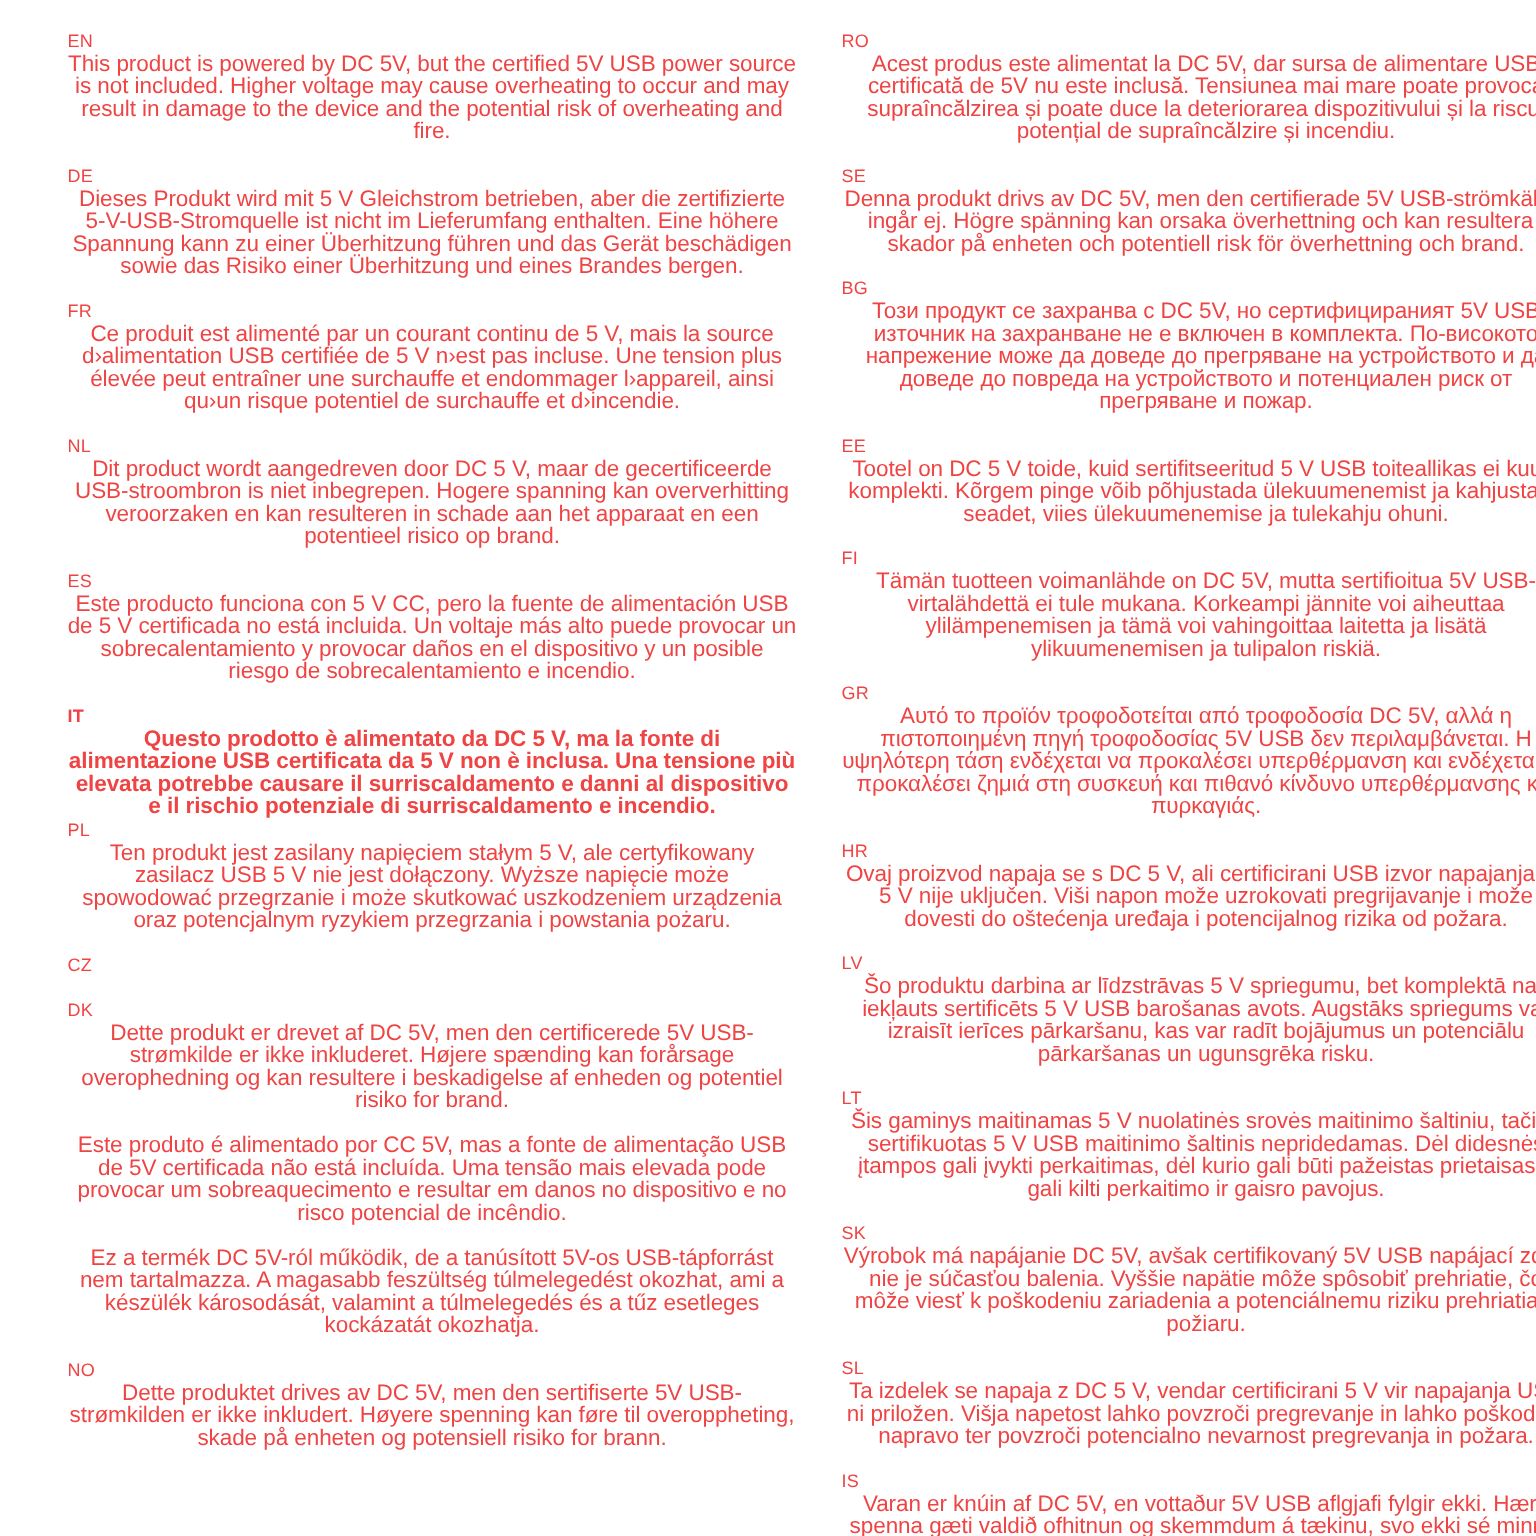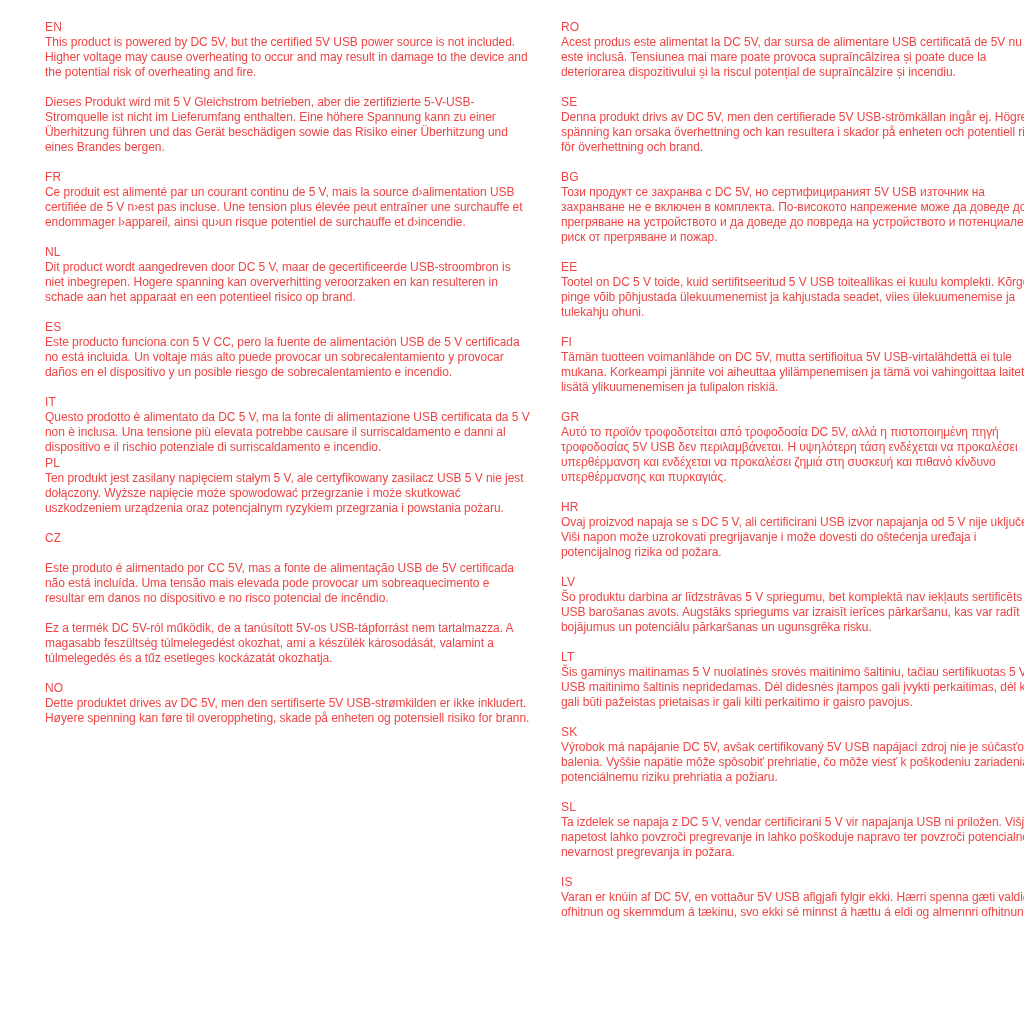--- a/index.html
+++ b/index.html
@@ -26,39 +26,42 @@
   .lang-block {
     margin: 0 0 15px 0;
   }
   .lang-code {
     font-size: 12px;
     line-height: 15px;
     letter-spacing: 0.2px;
   }
   .lang-text {
     margin: 0;
-    font-size: 12px;
+    font-size: 15px;
     line-height: 15px;
     letter-spacing: -0.05px;
+    text-align: center;
   }
   
   .col[data-name="left-column"] .lang-block:nth-child(6) {
     margin-bottom: 1px;
+    font-weight: bold;
   }
 </style>
 </head>
 <body>
 
 <div class="page" data-name="document-page">
   <div class="col" id="col-0" data-name="left-column">
       <section class="lang-block" data-name="language-section-en">
         <div class="lang-code" data-name="language-code">EN</div>
         <p class="lang-text" data-name="language-text">This product is powered by DC 5V, but the certified 5V USB power source is not included. Higher voltage may cause overheating to occur and may result in damage to the device and the potential risk of overheating and fire.</p>
       </section>
       <section class="lang-block" data-name="language-section-de">
+        <div class="lang-code" data-name="language-code">DE</div>
         <p class="lang-text" data-name="language-text">Dieses Produkt wird mit 5 V Gleichstrom betrieben, aber die zertifizierte 5-V-USB-Stromquelle ist nicht im Lieferumfang enthalten. Eine höhere Spannung kann zu einer Überhitzung führen und das Gerät beschädigen sowie das Risiko einer Überhitzung und eines Brandes bergen.</p>
       </section>
       <section class="lang-block" data-name="language-section-fr">
         <div class="lang-code" data-name="language-code">FR</div>
         <p class="lang-text" data-name="language-text">Ce produit est alimenté par un courant continu de 5 V, mais la source d›alimentation USB certifiée de 5 V n›est pas incluse. Une tension plus élevée peut entraîner une surchauffe et endommager l›appareil, ainsi qu›un risque potentiel de surchauffe et d›incendie.</p>
       </section>
       <section class="lang-block" data-name="language-section-nl">
         <div class="lang-code" data-name="language-code">NL</div>
         <p class="lang-text" data-name="language-text">Dit product wordt aangedreven door DC 5 V, maar de gecertificeerde USB-stroombron is niet inbegrepen. Hogere spanning kan oververhitting veroorzaken en kan resulteren in schade aan het apparaat en een potentieel risico op brand.</p>
       </section>
@@ -69,20 +72,24 @@
       <section class="lang-block" data-name="language-section-it">
         <div class="lang-code" data-name="language-code">IT</div>
         <p class="lang-text" data-name="language-text">Questo prodotto è alimentato da DC 5 V, ma la fonte di alimentazione USB certificata da 5 V non è inclusa. Una tensione più elevata potrebbe causare il surriscaldamento e danni al dispositivo e il rischio potenziale di surriscaldamento e incendio.</p>
       </section>
       <section class="lang-block" data-name="language-section-pl">
         <div class="lang-code" data-name="language-code">PL</div>
         <p class="lang-text" data-name="language-text">Ten produkt jest zasilany napięciem stałym 5 V, ale certyfikowany zasilacz USB 5 V nie jest dołączony. Wyższe napięcie może spowodować przegrzanie i może skutkować uszkodzeniem urządzenia oraz potencjalnym ryzykiem przegrzania i powstania pożaru.</p>
       </section>
       <section class="lang-block" data-name="language-section-cz">
         <div class="lang-code" data-name="language-code">CZ</div>
+      </section>
+      <section class="lang-block" data-name="language-section-dk">
+        <div class="lang-code" data-name="language-code">DK</div>
+        <p class="lang-text" data-name="language-text">Dette produkt er drevet af DC 5V, men den certificerede 5V USB-strømkilde er ikke inkluderet. Højere spænding kan forårsage overophedning og kan resultere i beskadigelse af enheden og potentiel risiko for brand.</p>
       </section>
       <section class="lang-block" data-name="language-section-pt">
         <p class="lang-text" data-name="language-text">Este produto é alimentado por CC 5V, mas a fonte de alimentação USB de 5V certificada não está incluída. Uma tensão mais elevada pode provocar um sobreaquecimento e resultar em danos no dispositivo e no risco potencial de incêndio.</p>
       </section>
       <section class="lang-block" data-name="language-section-hu">
         <p class="lang-text" data-name="language-text">Ez a termék DC 5V-ról működik, de a tanúsított 5V-os USB-tápforrást nem tartalmazza. A magasabb feszültség túlmelegedést okozhat, ami a készülék károsodását, valamint a túlmelegedés és a tűz esetleges kockázatát okozhatja.</p>
       </section>
       <section class="lang-block" data-name="language-section-no">
         <div class="lang-code" data-name="language-code">NO</div>
         <p class="lang-text" data-name="language-text">Dette produktet drives av DC 5V, men den sertifiserte 5V USB-strømkilden er ikke inkludert. Høyere spenning kan føre til overoppheting, skade på enheten og potensiell risiko for brann.</p>

